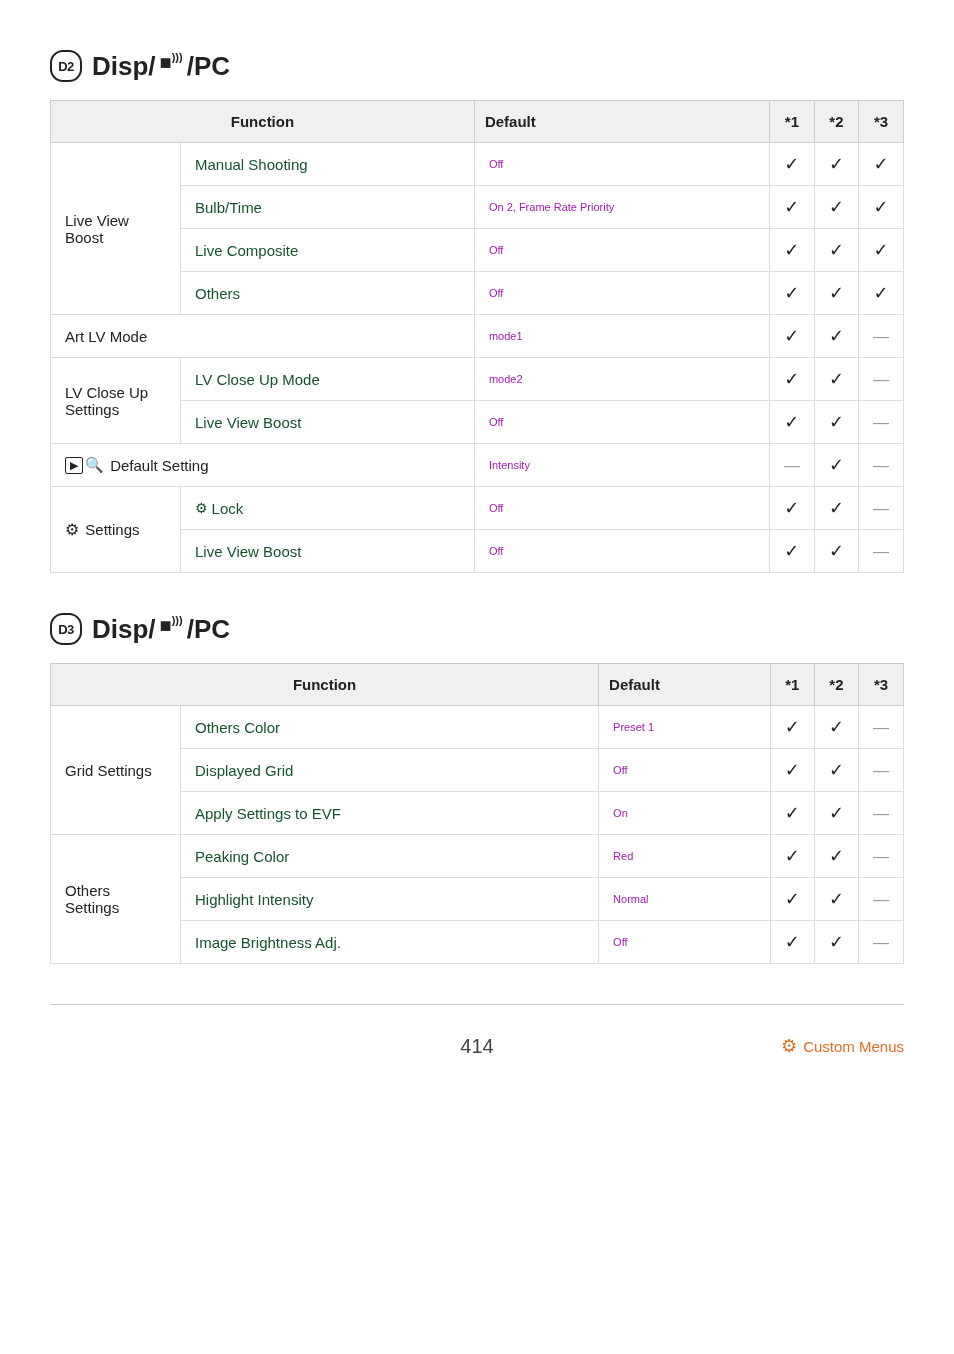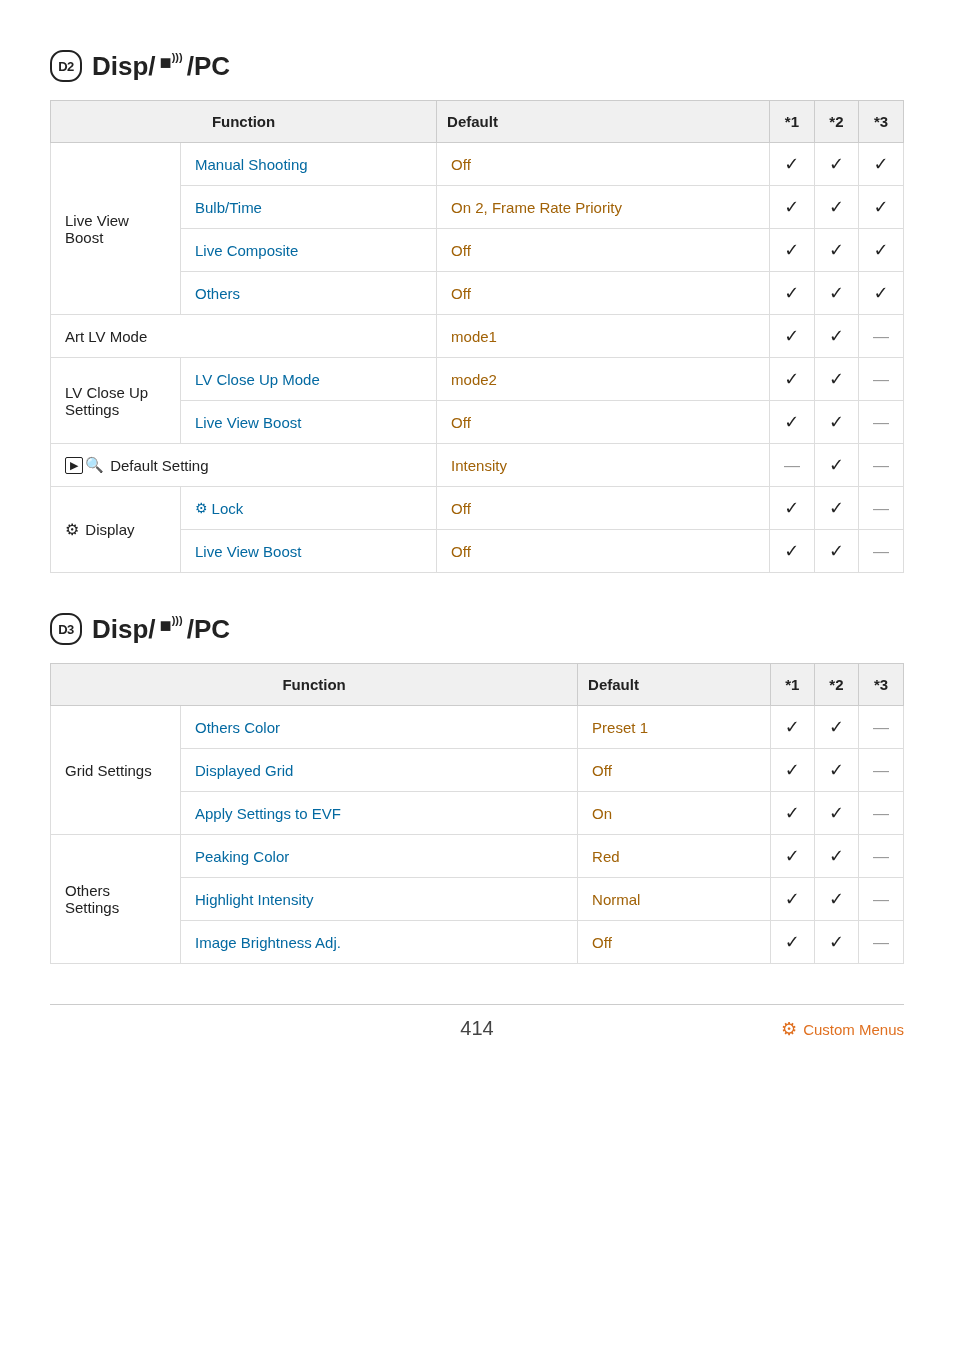--- a/index.html
+++ b/index.html
@@ -73,25 +73,25 @@
     }
     tbody td.category {
       font-size: 15px;
       font-weight: 400;
       text-align: left;
       color: #222;
       border-right: 1px solid #ddd;
     }
     tbody td.sub-function {
       font-size: 15px;
-      color: #0369a1;
+      color: #14532d;
     }
     tbody td.default-val {
-      font-size: 15px;
-      color: #a16207;
+      font-size: 11px;
+      color: #a21caf;
     }
     tbody td.check-cell {
       text-align: center;
       font-size: 18px;
       color: #222;
     }
     .checkmark {
       color: #222;
       font-size: 18px;
     }
@@ -101,23 +101,23 @@
     }
     .category-icon-cell {
       display: flex;
       align-items: center;
       gap: 6px;
     }
 
     .footer {
       display: flex;
       justify-content: center;
-      align-items: flex-end;
+      align-items: flex-start;
       margin-top: 18px;
-      padding-top: 12px;
+      padding-top: 30px;
       border-top: 1px solid #ccc;
       position: relative;
     }
     .footer-page {
       font-size: 20px;
       color: #444;
       text-align: center;
       flex: 1;
     }
     .footer-custom-menus {
@@ -221,21 +221,21 @@
         <td class="default-val">Intensity</td>
         <td class="check-cell"><span class="dash">—</span></td>
         <td class="check-cell"><span class="checkmark">✓</span></td>
         <td class="check-cell"><span class="dash">—</span></td>
       </tr>
 
       <tr>
         <td class="category" rowspan="2">
           <div class="category-icon-cell">
             <span style="font-size:16px;">⚙</span>
-            <span>Display</span>
+            <span>Settings</span>
           </div>
         </td>
         <td class="sub-function">
           <span style="display:inline-flex;align-items:center;gap:4px;">
             <span style="font-size:14px;">⚙</span> Lock
           </span>
         </td>
         <td class="default-val">Off</td>
         <td class="check-cell"><span class="checkmark">✓</span></td>
         <td class="check-cell"><span class="checkmark">✓</span></td>

